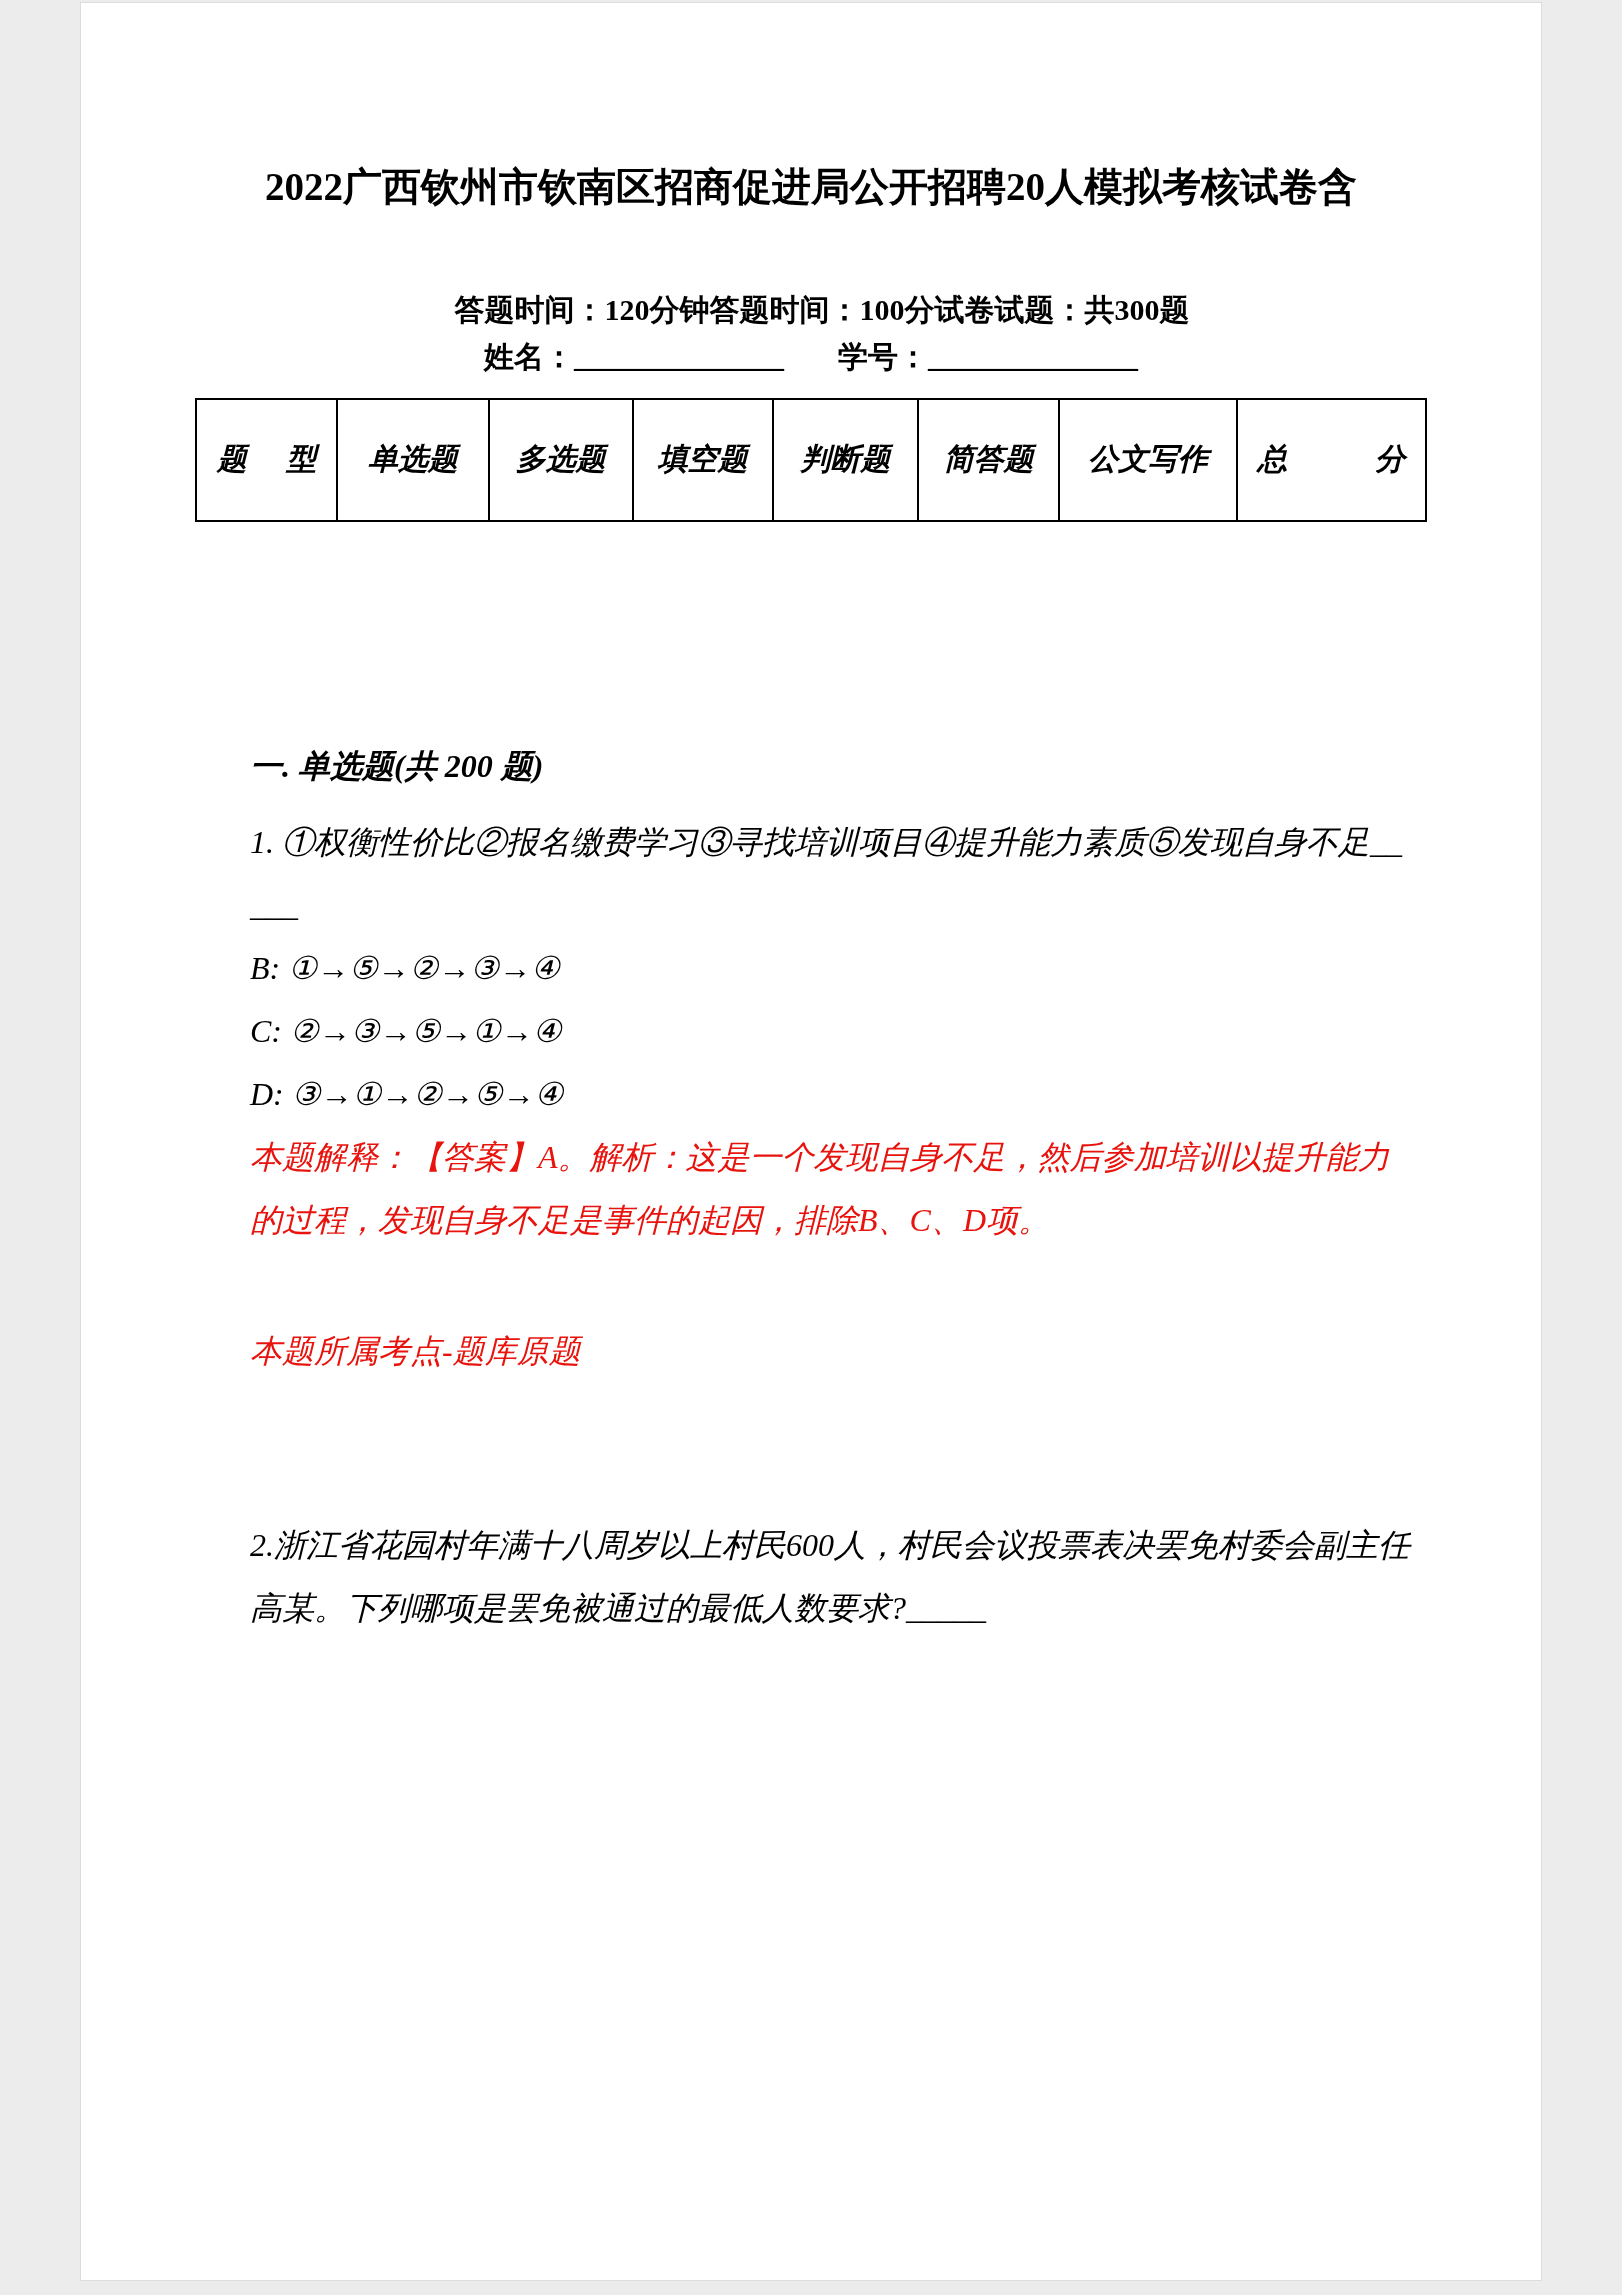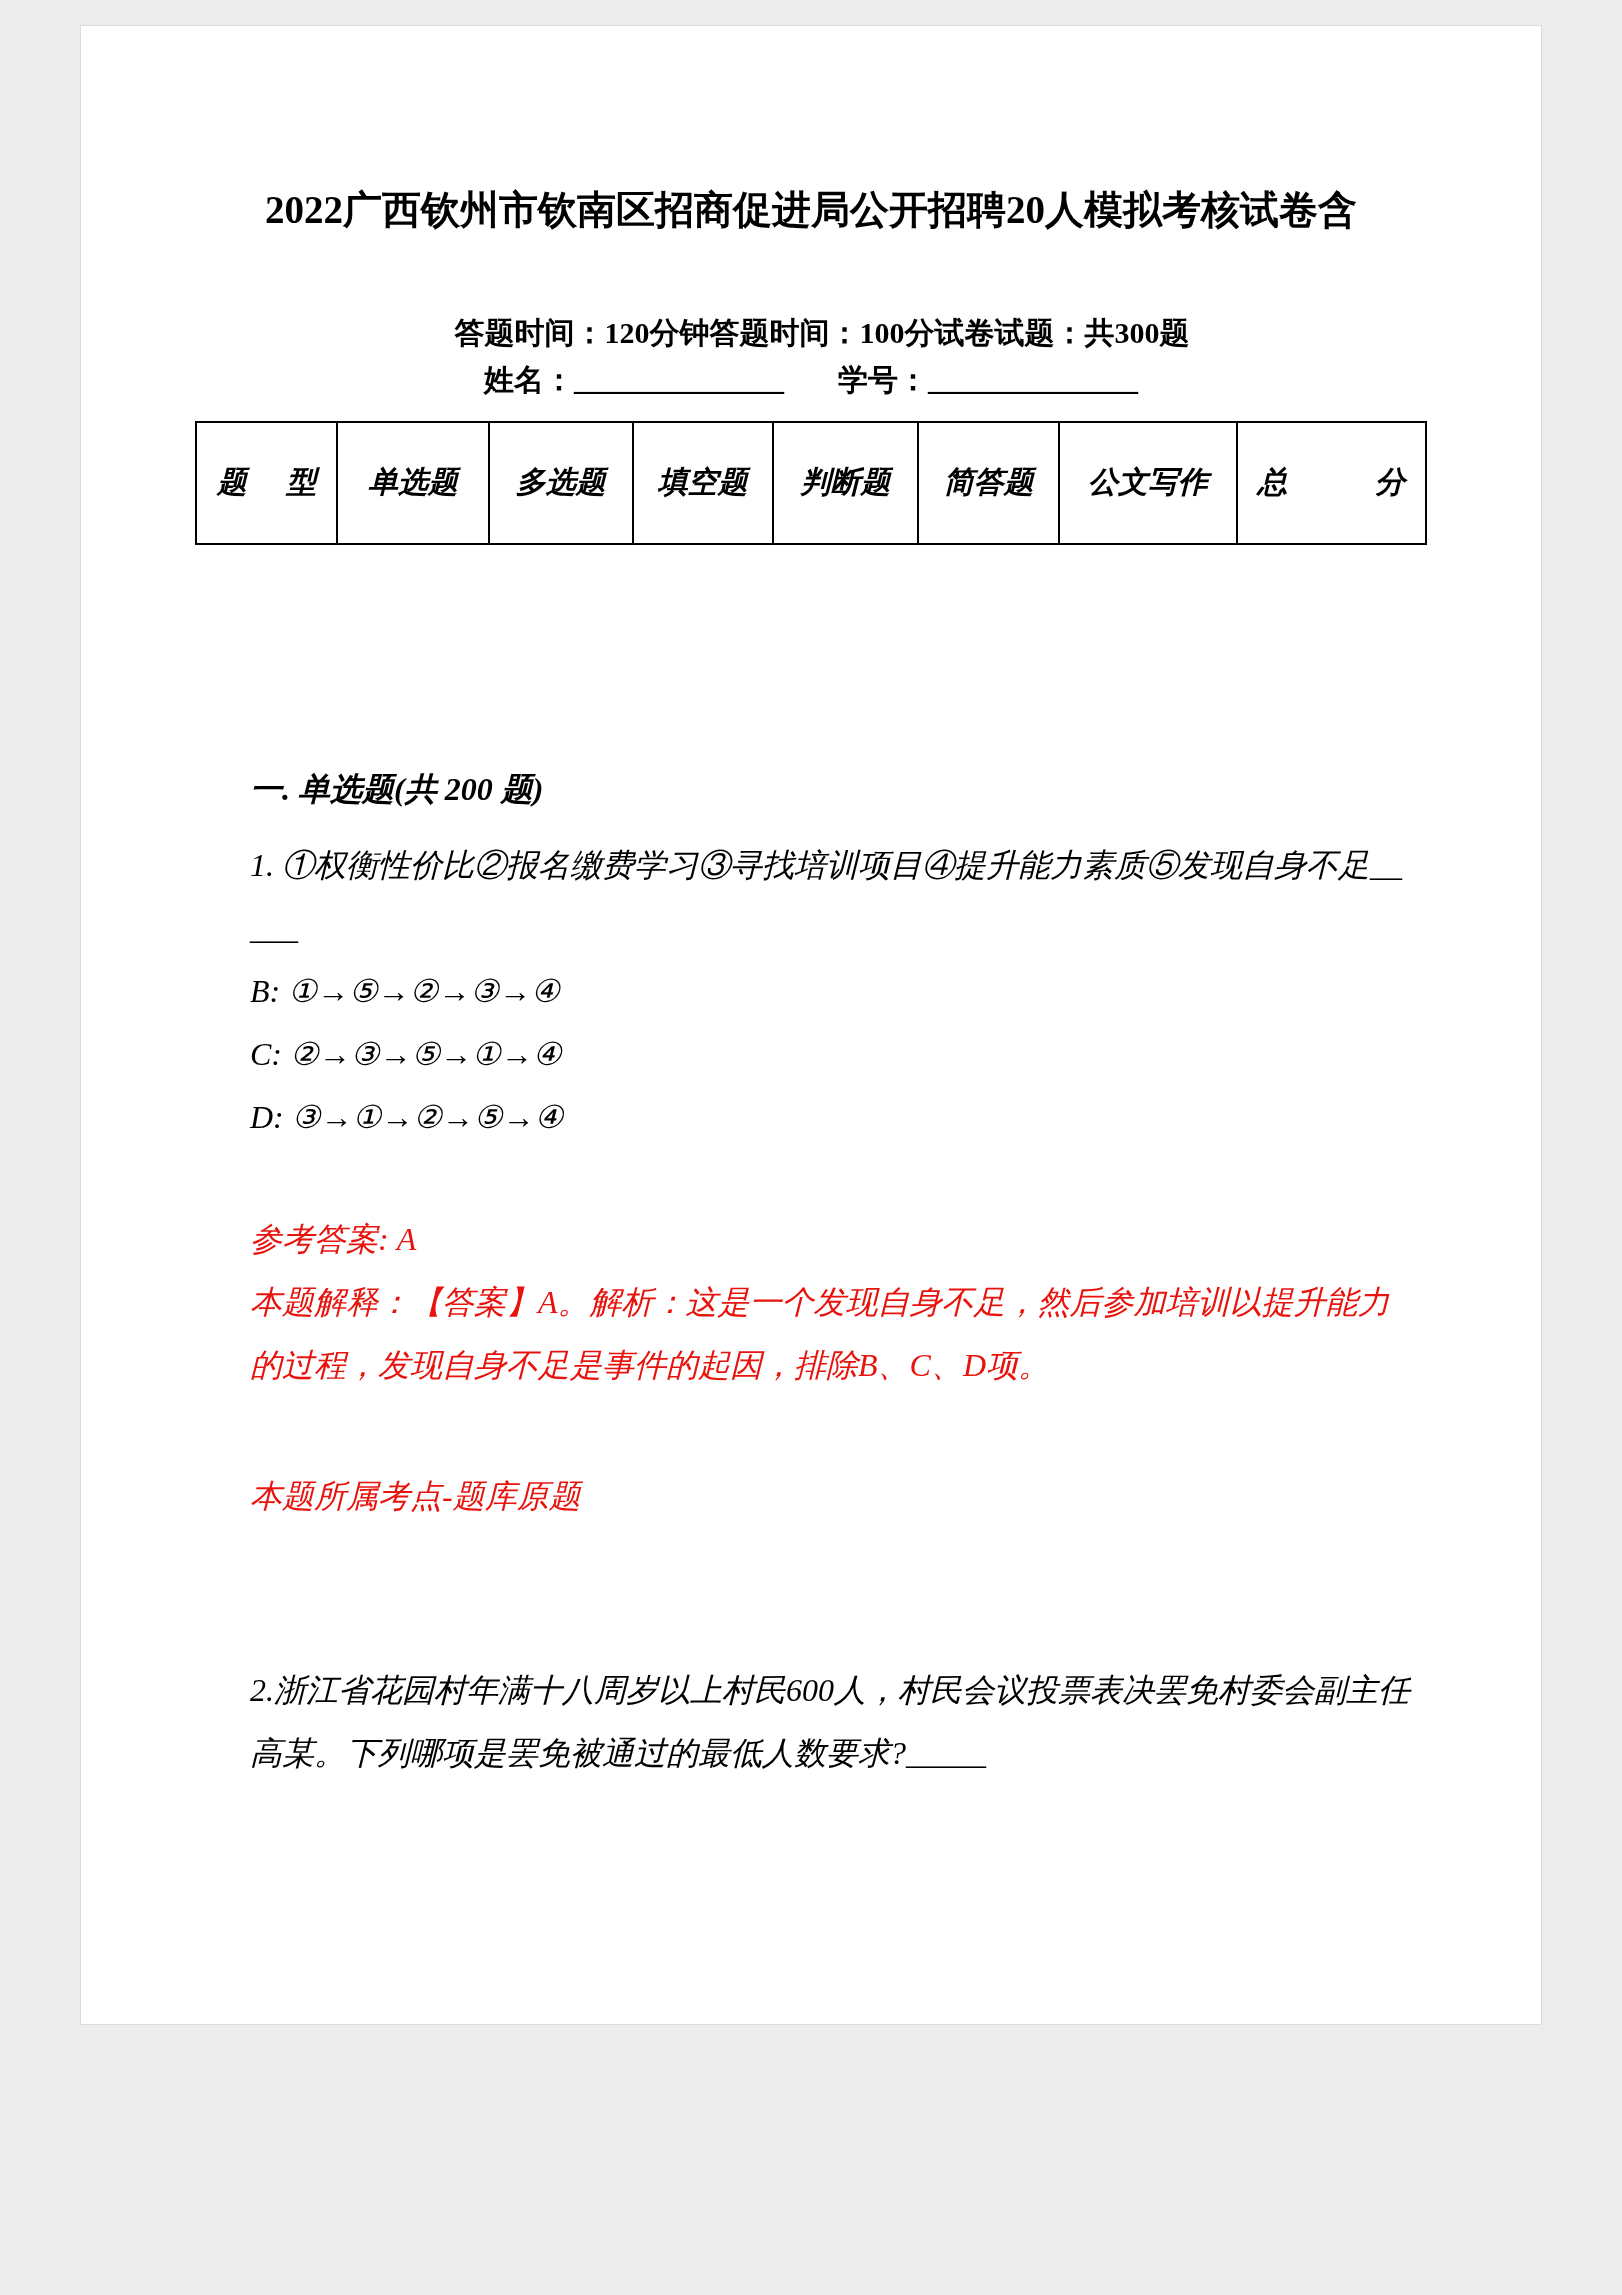--- a/index.html
+++ b/index.html
@@ -6,22 +6,22 @@
   html, body {
     width: 1622px;
     background: var(--canvas-background, #ececec);
     font-family: "Liberation Serif", "DejaVu Serif", serif;
     color: var(--text, #000000);
   }
   body { height: 2295px; overflow: hidden; }
 
   .page {
     width: 1462px;
-    height: 2000px;
-    margin: 25px auto;
+    height: 2279px;
+    margin: 2px auto;
     background: var(--page-background, #ffffff);
     border: 0.8px solid #dcdcdc;
     overflow: hidden;
   }
 
   .doc-title {
     margin-top: 139px;
     text-align: center;
     font-size: 39px;
     font-weight: bold;
@@ -143,21 +143,20 @@
 
   <div class="body-text">
 
     <div class="section-heading">一. 单选题(共 200 题)</div>
 
     <div class="question">
       <p class="q-text">1. ①权衡性价比②报名缴费学习③寻找培训项目④提升能力素质⑤发现自身不足_____</p>
       <p class="option">B: ①→⑤→②→③→④</p>
       <p class="option">C: ②→③→⑤→①→④</p>
       <p class="option">D: ③→①→②→⑤→④</p>
-      <p class="red answer-line">参考答案: A</p>
       <p class="red">本题解释：【答案】A。解析：这是一个发现自身不足，然后参加培训以提升能力的过程，发现自身不足是事件的起因，排除B、C、D项。</p>
       <p class="red topic-line">本题所属考点-题库原题</p>
     </div>
 
     <div class="question question-2">
       <p class="q-text">2.浙江省花园村年满十八周岁以上村民600人，村民会议投票表决罢免村委会副主任高某。下列哪项是罢免被通过的最低人数要求?_____</p>
     </div>
 
   </div>
 

